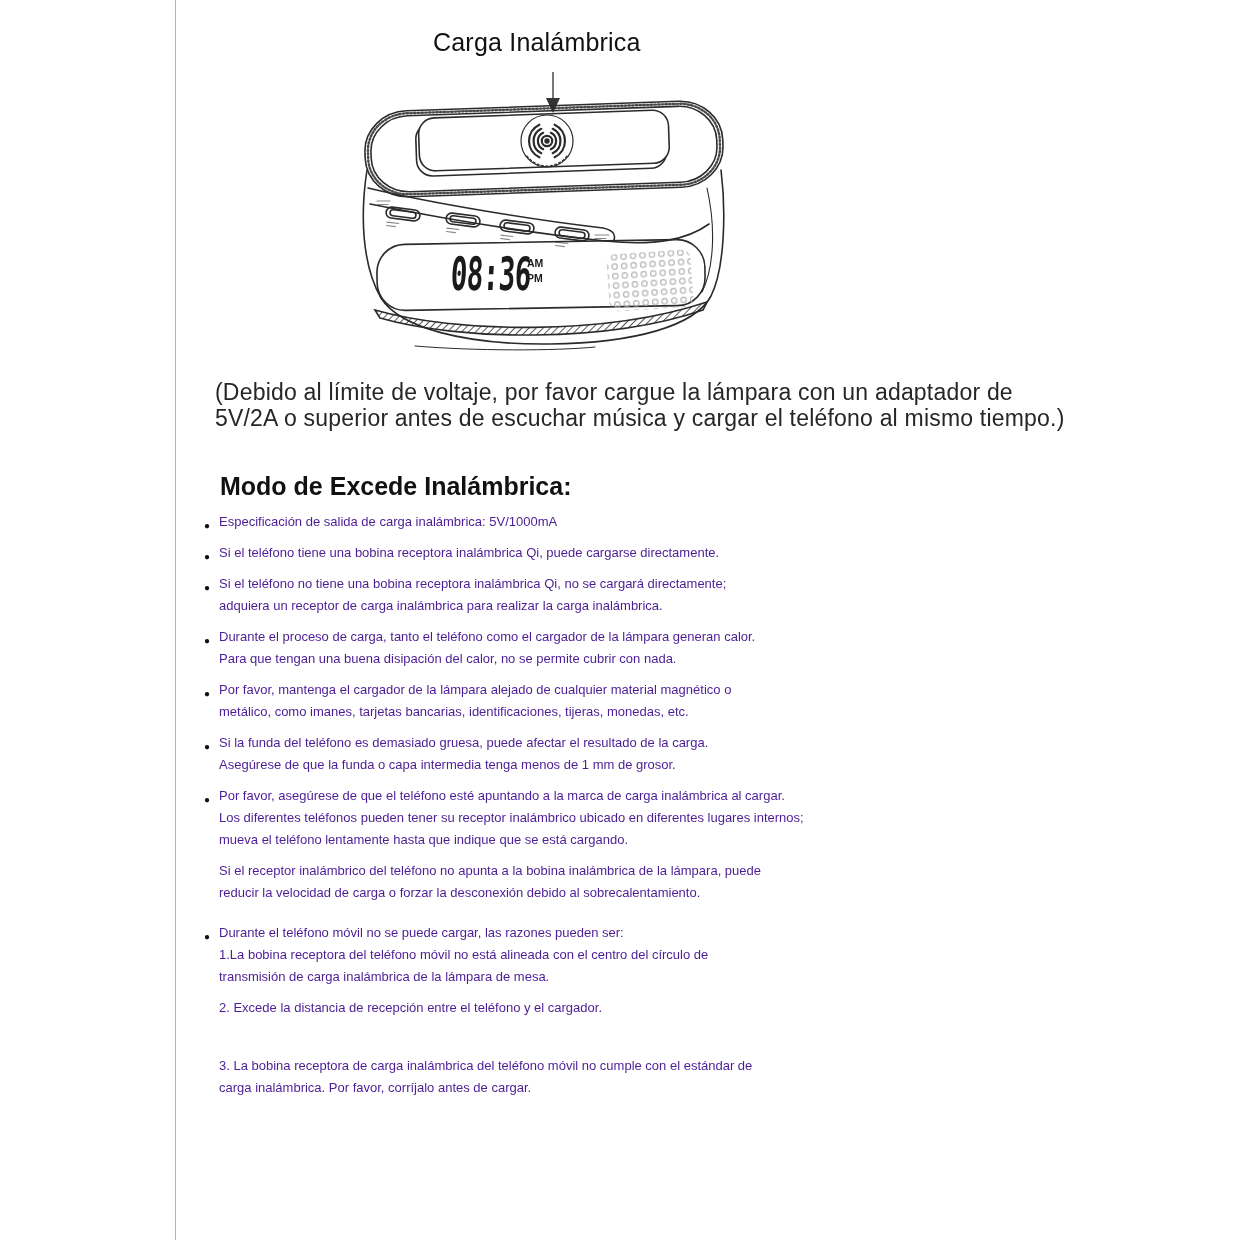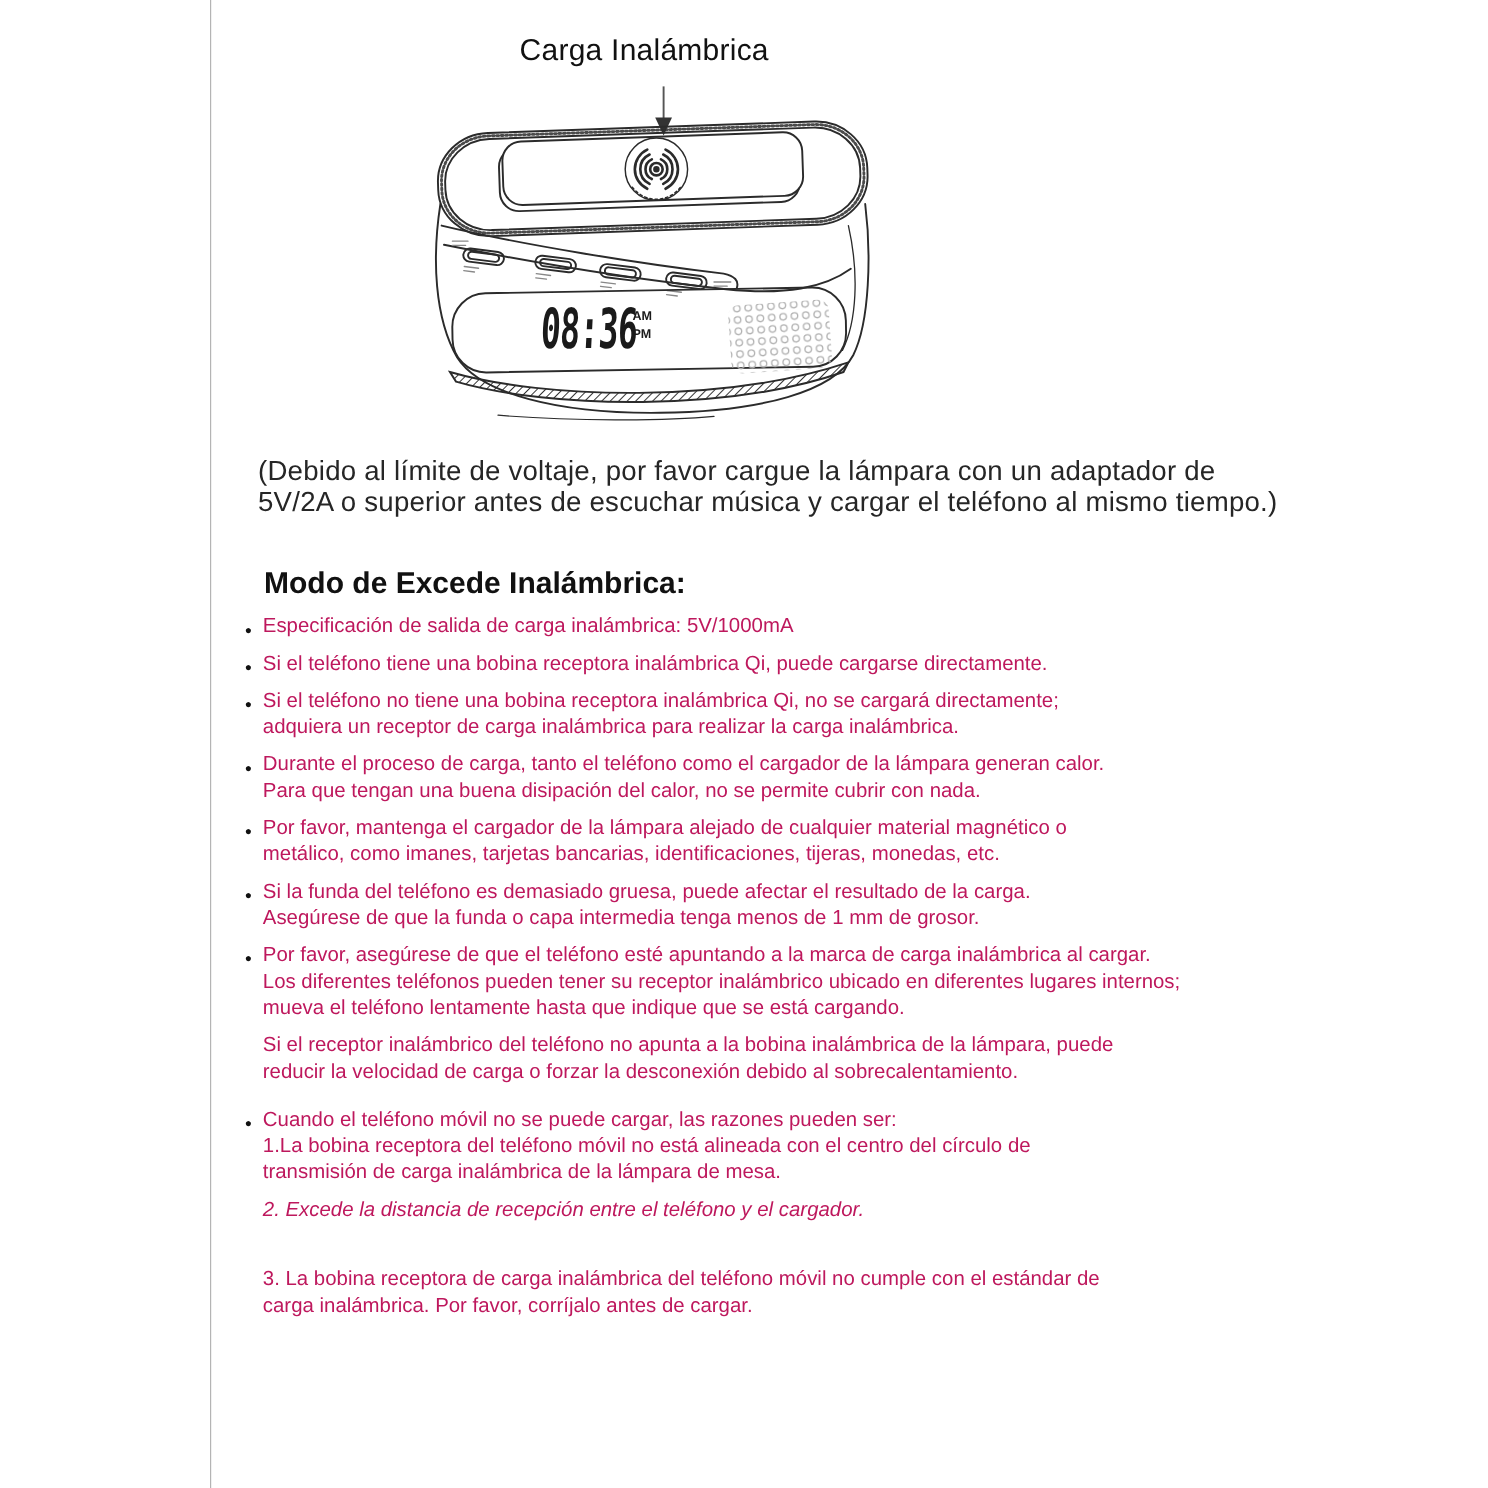--- a/index.html
+++ b/index.html
@@ -16,29 +16,29 @@
   .note{
     position:absolute;left:215px;top:379px;
     font-size:23px;line-height:26px;color:#262626;letter-spacing:.2px;white-space:nowrap;
   }
   .heading{
     position:absolute;left:220px;top:472px;margin:0;
     font-size:25px;font-weight:bold;color:#111;white-space:nowrap;
   }
   .list{
     position:absolute;left:207px;top:511px;width:860px;
-    font-size:17px;line-height:22px;color:#be185d;
+    font-size:13px;line-height:22px;color:#4c1d95;
   }
   .item{position:relative;padding-left:12px;margin-bottom:9px;}
   .item.bulleted::before{
     content:"●";position:absolute;left:-3px;top:4px;font-size:10px;color:#111;
   }
   .line{white-space:nowrap;}
   .mt6{margin-top:6px;}
-  .mt16{font-style:italic;}
+  .mt16{}
   .mt18{margin-top:18px;}
   .mt24{margin-top:36px;}
 </style>
 </head>
 <body>
 
 <div class="edge-line"></div>
 
 <h1 class="title">Carga Inalámbrica</h1>
 
@@ -175,21 +175,21 @@
     <div class="line">Los diferentes teléfonos pueden tener su receptor inalámbrico ubicado en diferentes lugares internos;</div>
     <div class="line">mueva el teléfono lentamente hasta que indique que se está cargando.</div>
   </div>
 
   <div class="item mt6">
     <div class="line">Si el receptor inalámbrico del teléfono no apunta a la bobina inalámbrica de la lámpara, puede</div>
     <div class="line">reducir la velocidad de carga o forzar la desconexión debido al sobrecalentamiento.</div>
   </div>
 
   <div class="item bulleted mt18">
-    <div class="line">Cuando el teléfono móvil no se puede cargar, las razones pueden ser:</div>
+    <div class="line">Durante el teléfono móvil no se puede cargar, las razones pueden ser:</div>
     <div class="line">1.La bobina receptora del teléfono móvil no está alineada con el centro del círculo de</div>
     <div class="line">transmisión de carga inalámbrica de la lámpara de mesa.</div>
   </div>
 
   <div class="item mt16">
     <div class="line">2. Excede la distancia de recepción entre el teléfono y el cargador.</div>
   </div>
 
   <div class="item mt24">
     <div class="line">3. La bobina receptora de carga inalámbrica del teléfono móvil no cumple con el estándar de</div>

